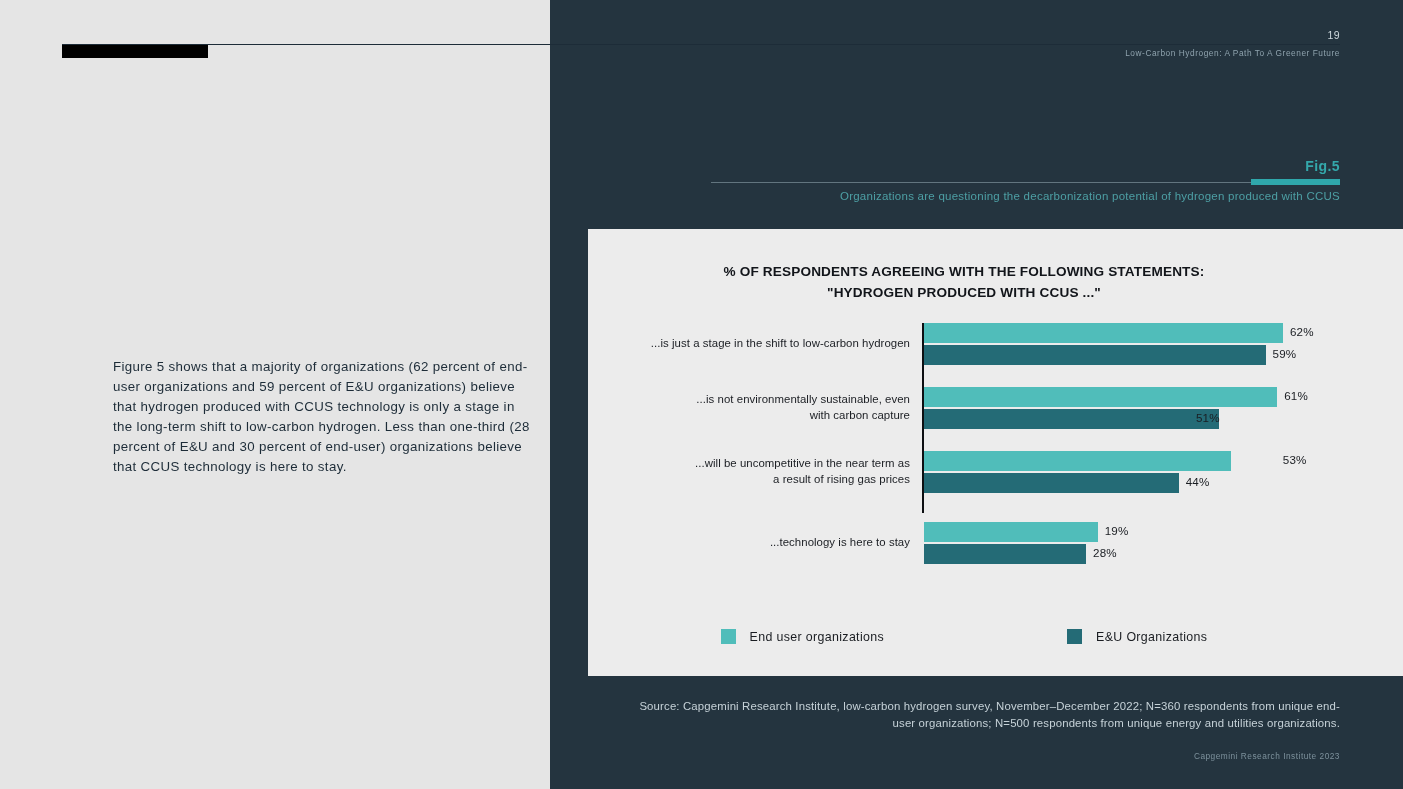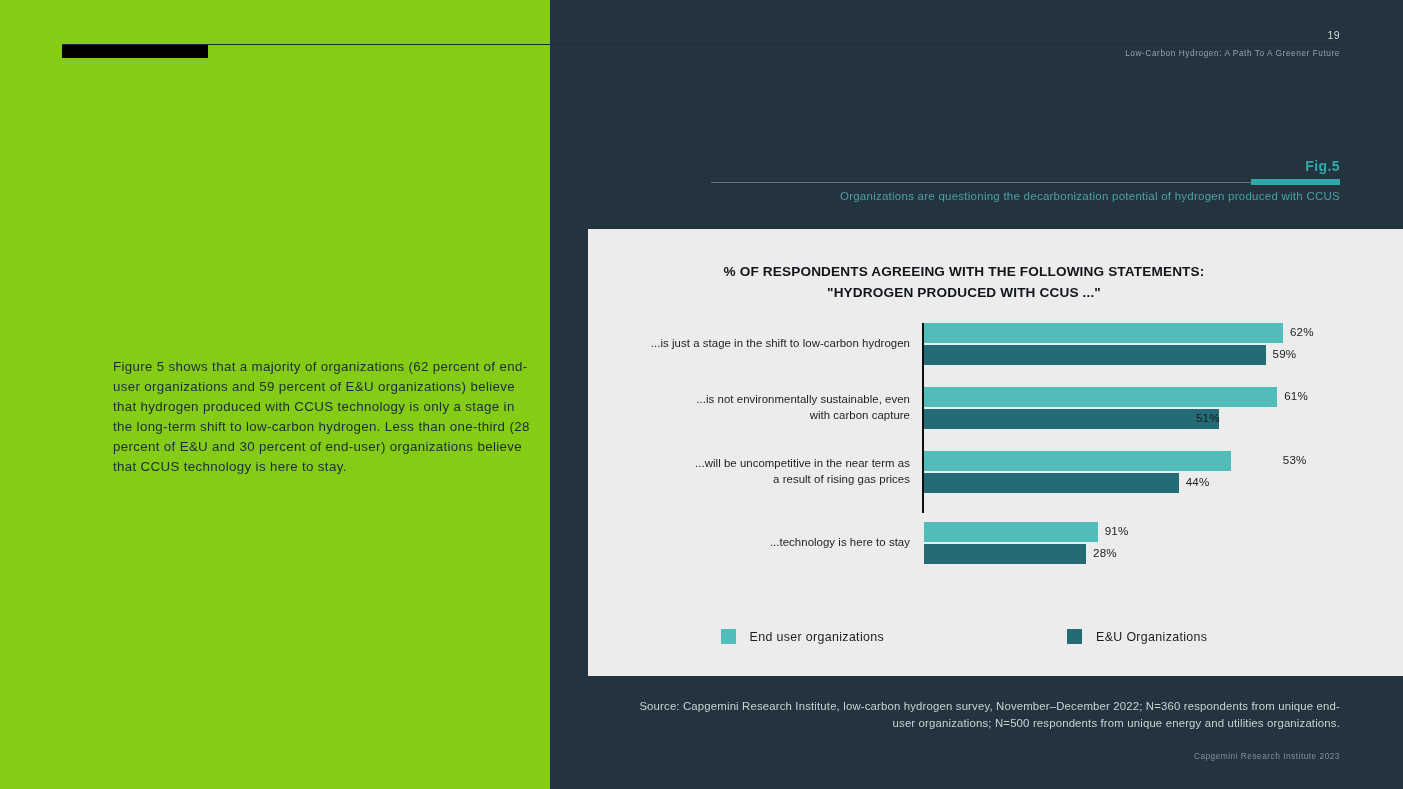--- a/index.html
+++ b/index.html
@@ -10,21 +10,21 @@
   }
   #page {
     position: relative;
     width: 1403px; height: 789px;
     background: #bcdfe0;
   }
   
   #left-pane {
     position: absolute; left: 0; top: 0;
     width: 550px; height: 789px;
-    background: #84cc16;
+    background: #e5e5e5;
   }
   #black-marker {
     position: absolute; left: 62px; top: 45px;
     width: 146px; height: 13px;
     background: #000000;
   }
   #header-rule {
     position: absolute; left: 62px; top: 44px;
     width: 1278px; height: 1px;
     background: #1d2c38;
@@ -226,21 +226,21 @@
         <div class="bar-val val-a" style="left: 649.87px; padding-left: 45px;">53%</div>
         <div class="bar-val val-b" style="left: 597.76px;">44%</div>
       </div>
 
       <div class="grp" style="top:199px;">
         <div class="grp-label" style="top:13px;">
           <div>...technology is here to stay</div>
         </div>
         <div class="bar bar-a" style="width: 173.7px; background: rgb(80, 189, 186);"></div>
         <div class="bar bar-b" style="width: 162.12px; background: rgb(36, 107, 118);"></div>
-        <div class="bar-val val-a" style="left: 516.7px;">91%</div>
+        <div class="bar-val val-a" style="left: 516.7px;">19%</div>
         <div class="bar-val val-b" style="left: 505.12px;">28%</div>
       </div>
     </div>
 
     <div id="legend">
       <div class="legend-item">
         <span class="legend-swatch" style="background: rgb(80, 189, 186);"></span>
         <span class="legend-text">End user organizations</span>
       </div>
       <div class="legend-item">

